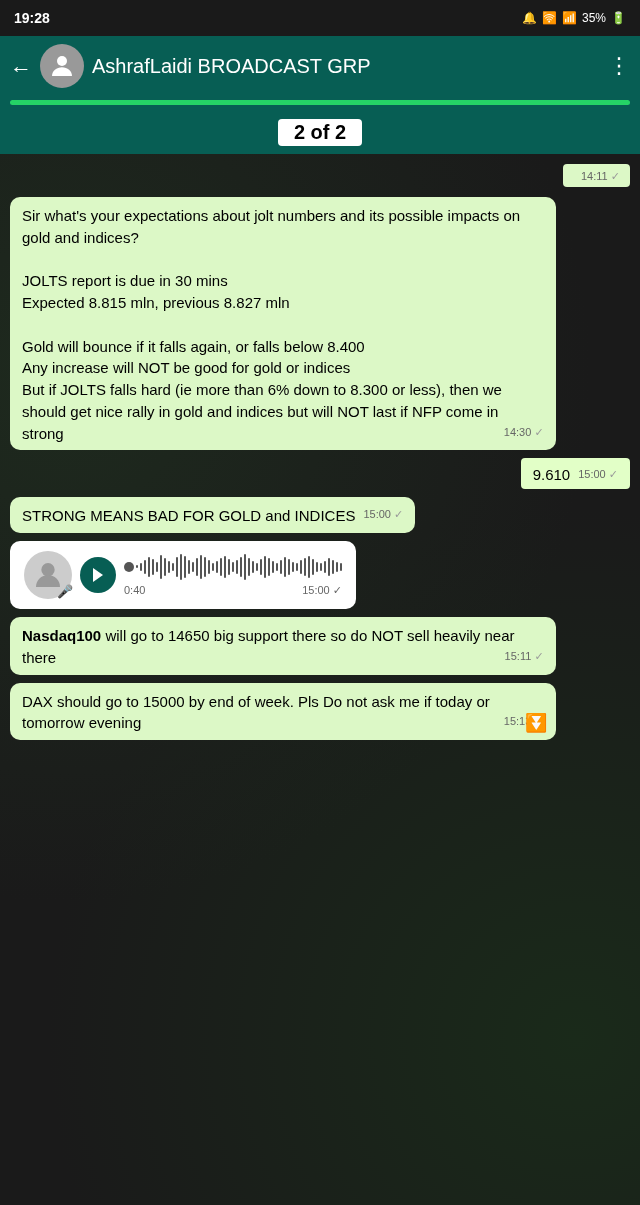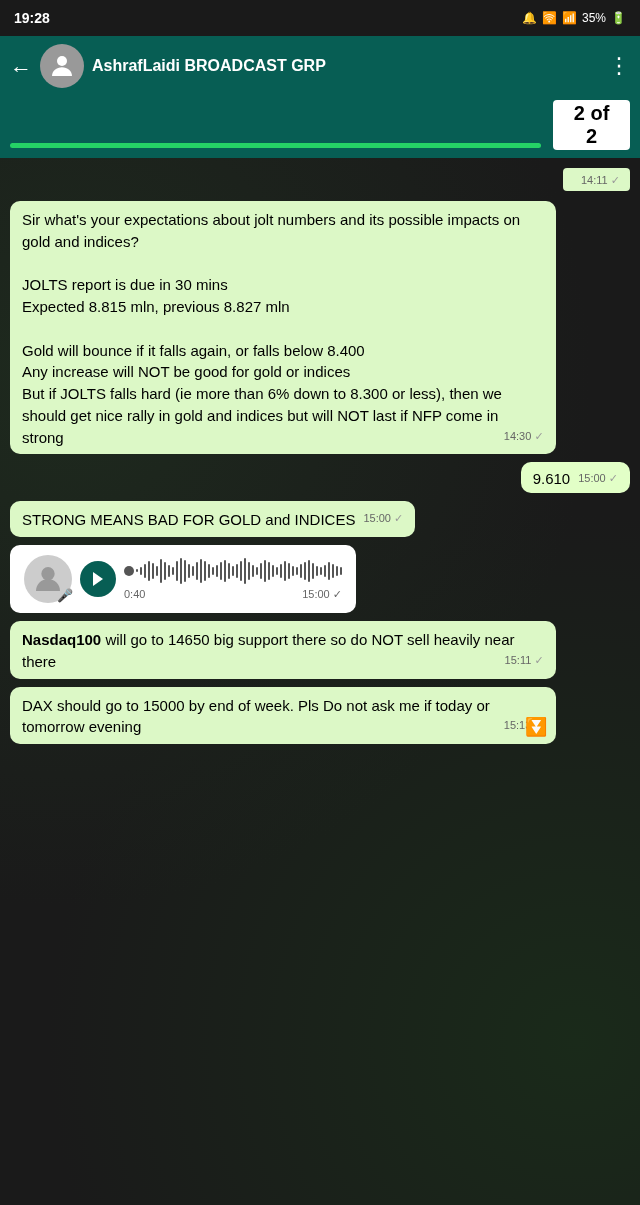--- a/index.html
+++ b/index.html
@@ -56,22 +56,22 @@
     }
     .header-avatar svg {
       width: 30px;
       height: 30px;
     }
     .header-info {
       flex: 1;
       color: #fff;
     }
     .header-name {
-      font-size: 16px;
-      font-weight: 700;
+      font-size: 20px;
+      font-weight: 400;
     }
     .header-more {
       color: #fff;
       font-size: 22px;
       cursor: pointer;
     }
 
     
     .search-bar {
       background: #075e54;
@@ -93,22 +93,22 @@
       padding: 2px 16px;
       border-radius: 4px;
       display: inline-block;
       margin: 0 auto;
       display: block;
       width: fit-content;
       margin: 0 auto;
     }
     .search-bar-inner {
       display: flex;
-      flex-direction: row;
-      align-items: flex-end;
+      flex-direction: column;
+      align-items: center;
       gap: 12px;
     }
 
     
     .chat-area {
       background: #1a1a1a;
       background-image: 
         radial-gradient(circle at 10% 20%, #1e2a1e 0%, transparent 50%),
         radial-gradient(circle at 90% 80%, #1a2a1a 0%, transparent 50%);
       padding: 10px 10px;
@@ -148,21 +148,21 @@
     .answer-label {
       font-weight: 700;
       display: block;
       margin-bottom: 4px;
     }
 
     
     .outgoing-single {
       background: #e2ffc7;
       color: #000;
-      border-radius: 10px;
+      border-radius: 4px;
       padding: 8px 12px 6px;
       max-width: 55%;
       font-size: 15px;
     }
     .voice-avatar {
       width: 48px;
       height: 48px;
       border-radius: 50%;
       background: #ccc;
       display: flex;

